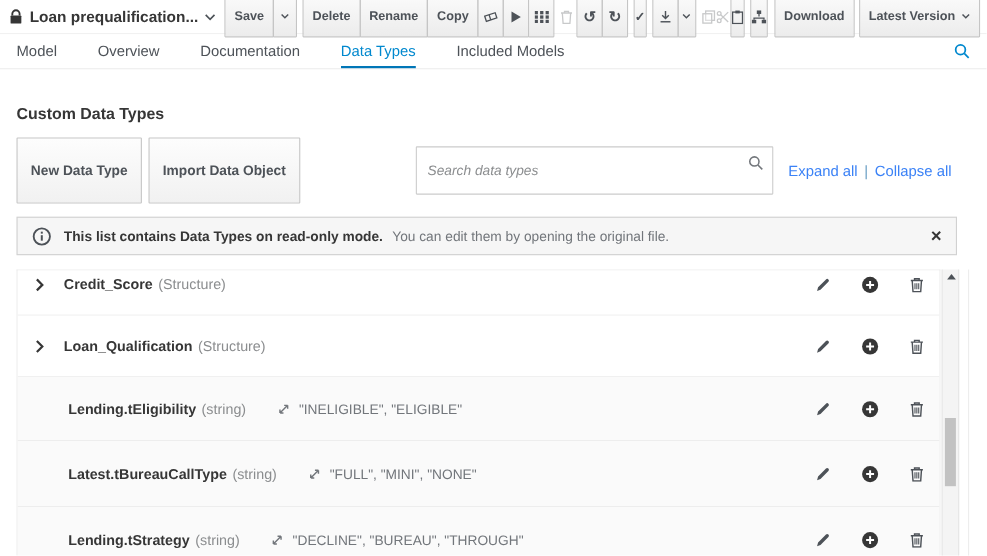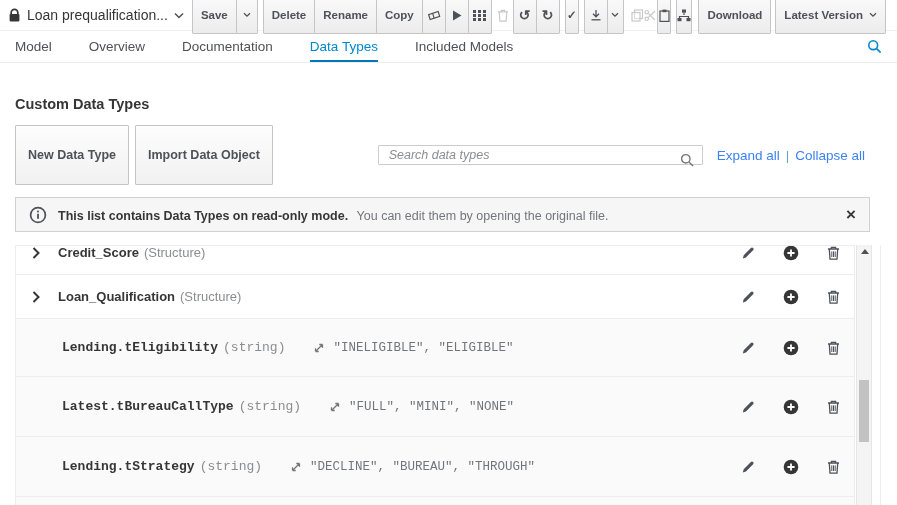--- a/index.html
+++ b/index.html
@@ -3,21 +3,21 @@
 <meta charset="utf-8">
 <style>
   * { margin:0; padding:0; box-sizing:border-box; }
   html,body { width:897px; height:505px; background:#fff; overflow:hidden;
     font-family:"Liberation Sans", sans-serif; color:#363636; }
 
   
   .masthead { display:flex; align-items:center; height:31px; padding:0 6px;
     border-bottom:1px solid #f1f1f1; white-space:nowrap; }
   .doc-title { display:flex; align-items:center; gap:6px; margin:0 8px 0 2px; }
-  .doc-title .t { font-size:14px; font-weight:400; color:#363636; }
+  .doc-title .t { font-size:14px; font-weight:700; color:#363636; }
   .btn { display:inline-flex; align-items:center; justify-content:center;
     font-size:11.5px; font-weight:600; color:#4d5258; padding:3px 8px; height:38px;
     background:linear-gradient(#fafafa,#ececec); border:1px solid #c5c5c5;
     border-radius:1px; cursor:pointer; }
   .btn-group { display:flex; margin-right:5px; }
   .btn-group .btn + .btn { margin-left:-1px; }
   .ibtn { display:inline-flex; align-items:center; justify-content:center;
     width:23px; height:22px; font-size:13px; color:#4d5258; cursor:pointer; }
   .ibtn.flat { border:none; background:none; }
   .ibtn.disabled { color:#c8c9ca; }
@@ -33,21 +33,21 @@
   .tab.active { color:#0088ce; border-bottom-color:#0076b7; }
   .tab-search { margin-left:auto; display:flex; align-items:center; cursor:pointer; }
 
   
   .heading { margin:33px 0 0 15px; font-size:14.5px; font-weight:700; color:#363636; }
   .controls { display:flex; align-items:center; margin:13px 32px 0 15px; }
   .pbtn { font-size:12.5px; font-weight:600; color:#4d5258; padding:22px 12px;
     background:linear-gradient(#fdfdfd,#f1f1f1); border:1px solid #c5c5c5;
     border-radius:1px; margin-right:6px; cursor:pointer; }
   .search-wrap { position:relative; margin-left:auto; }
-  .search-wrap input { width:325px; height:20px; border:1px solid #ccc; border-radius:1px;
+  .search-wrap input { width:325px; height:44px; border:1px solid #ccc; border-radius:1px;
     padding:0 30px 0 10px; font-size:12.5px; font-family:"Liberation Sans",sans-serif;
     color:#a16207; }
   .search-wrap input::placeholder { font-style:italic; color:#8b8d8f; }
   .search-wrap .sicon { position:absolute; right:9px; top:8px; }
   .expand-links { margin-left:14px; font-size:13.5px; color:#0088ce; }
   .expand-links a { color:#3b82f6; text-decoration:none; cursor:pointer;margin-top:47px; }
   .expand-links .sep { margin:0 6px; color:#6a9fc5; }
 
   
   .alert { display:flex; align-items:center; gap:11px; height:35px; margin:12px 27px 0 15px;
@@ -55,27 +55,27 @@
   .alert .a-bold { font-size:12.5px; font-weight:700; color:#363636; }
   .alert .a-rest { font-size:12.5px; color:#72767b; margin-left:4px; }
   .alert .a-close { margin-left:auto; font-size:17px; font-weight:700; color:#363636;
     cursor:pointer; line-height:1; }
 
   
   .list-shell { position:relative; margin:13px 16px 0 15px; height:290px;
     border-right:1px solid #ededed; }
   .list-viewport { position:absolute; left:0; top:0; bottom:0; right:25px;
     border:1px solid #ededed; border-bottom:none; overflow:hidden; background:#fff; }
-  .dt-row { display:flex; align-items:center; height:44px; border-bottom:1px solid #ededed;
+  .dt-row { display:flex; align-items:center; height:56px; border-bottom:1px solid #ededed;
     background:#fff; padding:0 14px 0 16px; }
   .dt-row.first { margin-top:-15px; }
   .dt-row.gray { background:#fafafa; }
   .dt-row.h58 { height:58px; } .dt-row.h60 { height:60px; }
   .dt-row .chev { display:flex; width:12px; margin-right:14px; cursor:pointer; }
-  .dt-row.leaf { padding-left:46px;font-family:Liberation Mono, monospace; }
+  .dt-row.leaf { padding-left:46px; }
   .dt-name { font-size:13px; font-weight:700; color:#363636; }
   .dt-kind { font-size:13px; color:#8b8d8f; margin-left:5px; }
   .dt-constraint { display:flex; align-items:center; gap:8px; margin-left:28px; }
   .dt-constraint .vals { font-size:12.5px; color:#72767b; }
   .row-icons { display:flex; align-items:center; gap:28px; margin-left:auto; }
   .row-icons > span { cursor:pointer; display:flex; }
   .filler { height:40px; background:#fafafa; }
 
   
   .vscroll { position:absolute; top:0; bottom:0; right:8px; width:16px;

